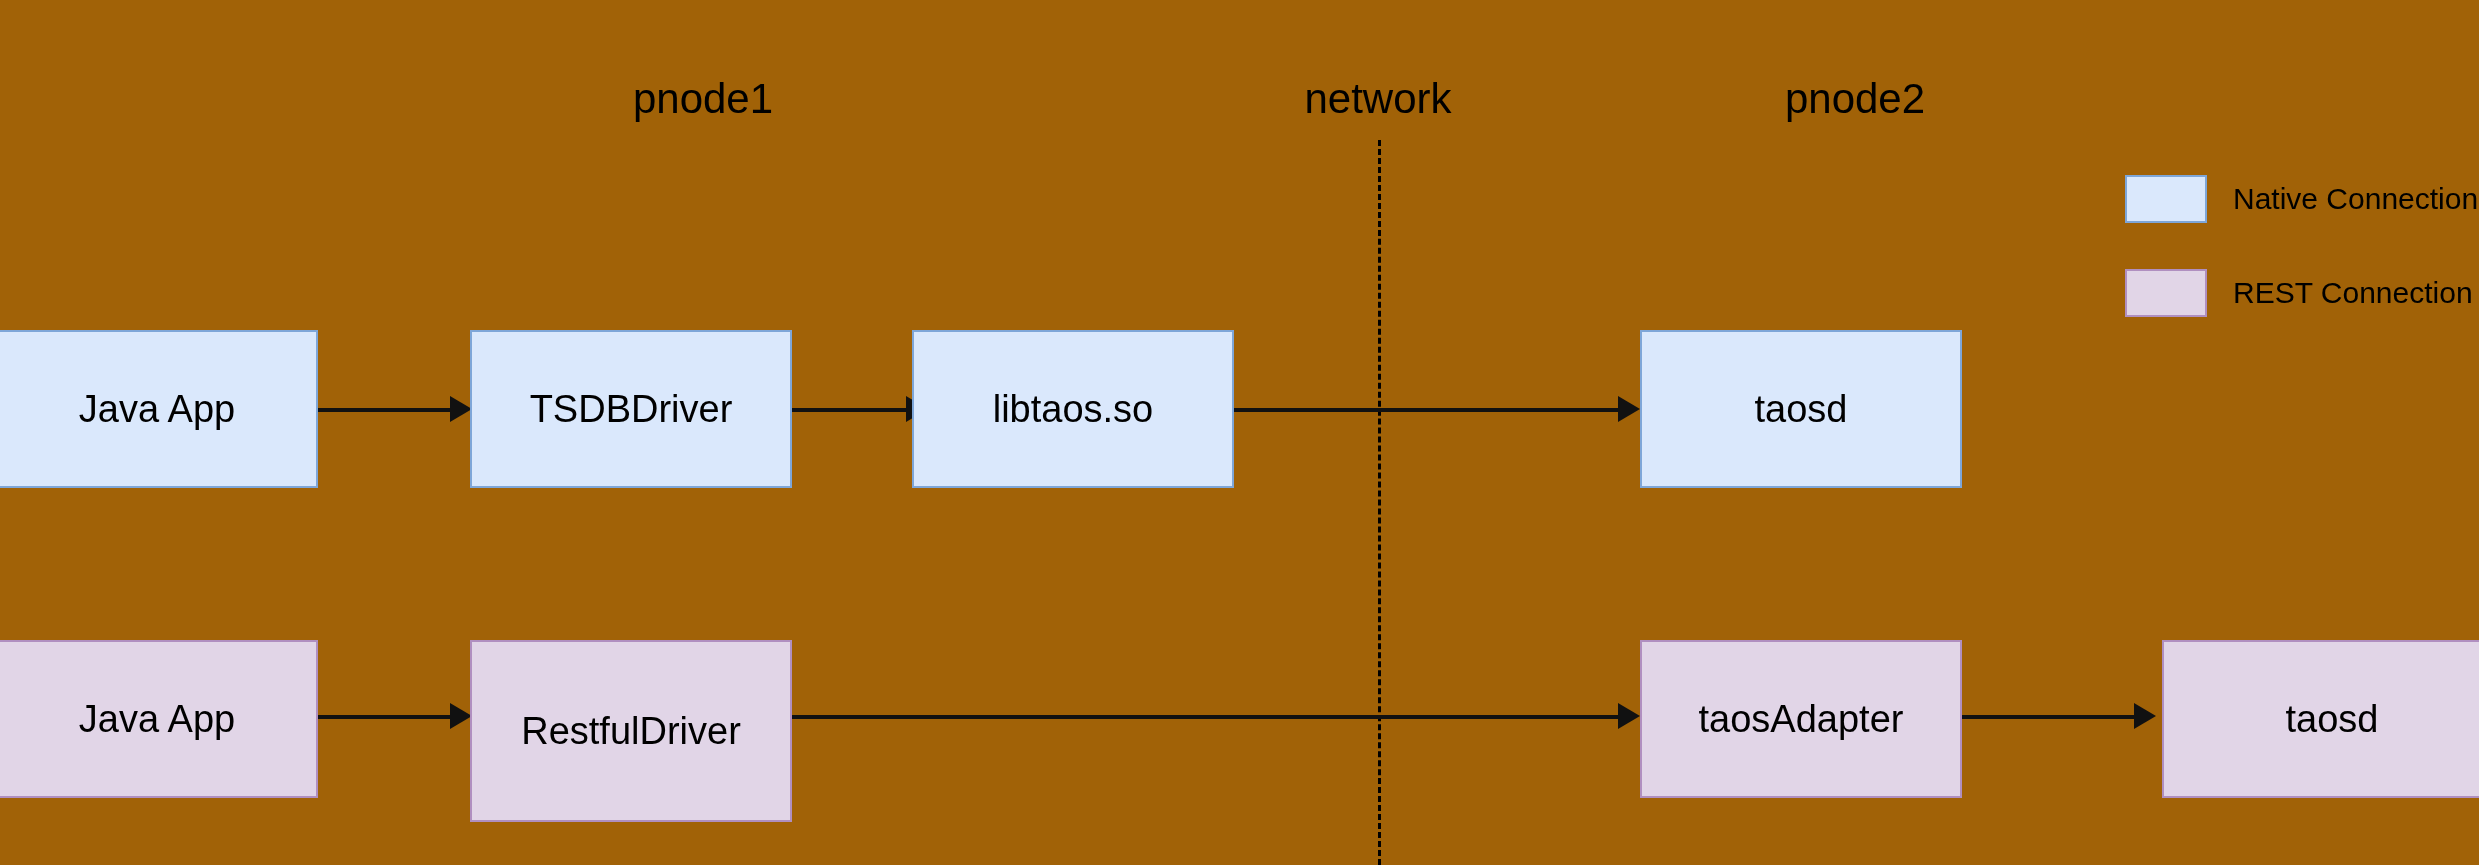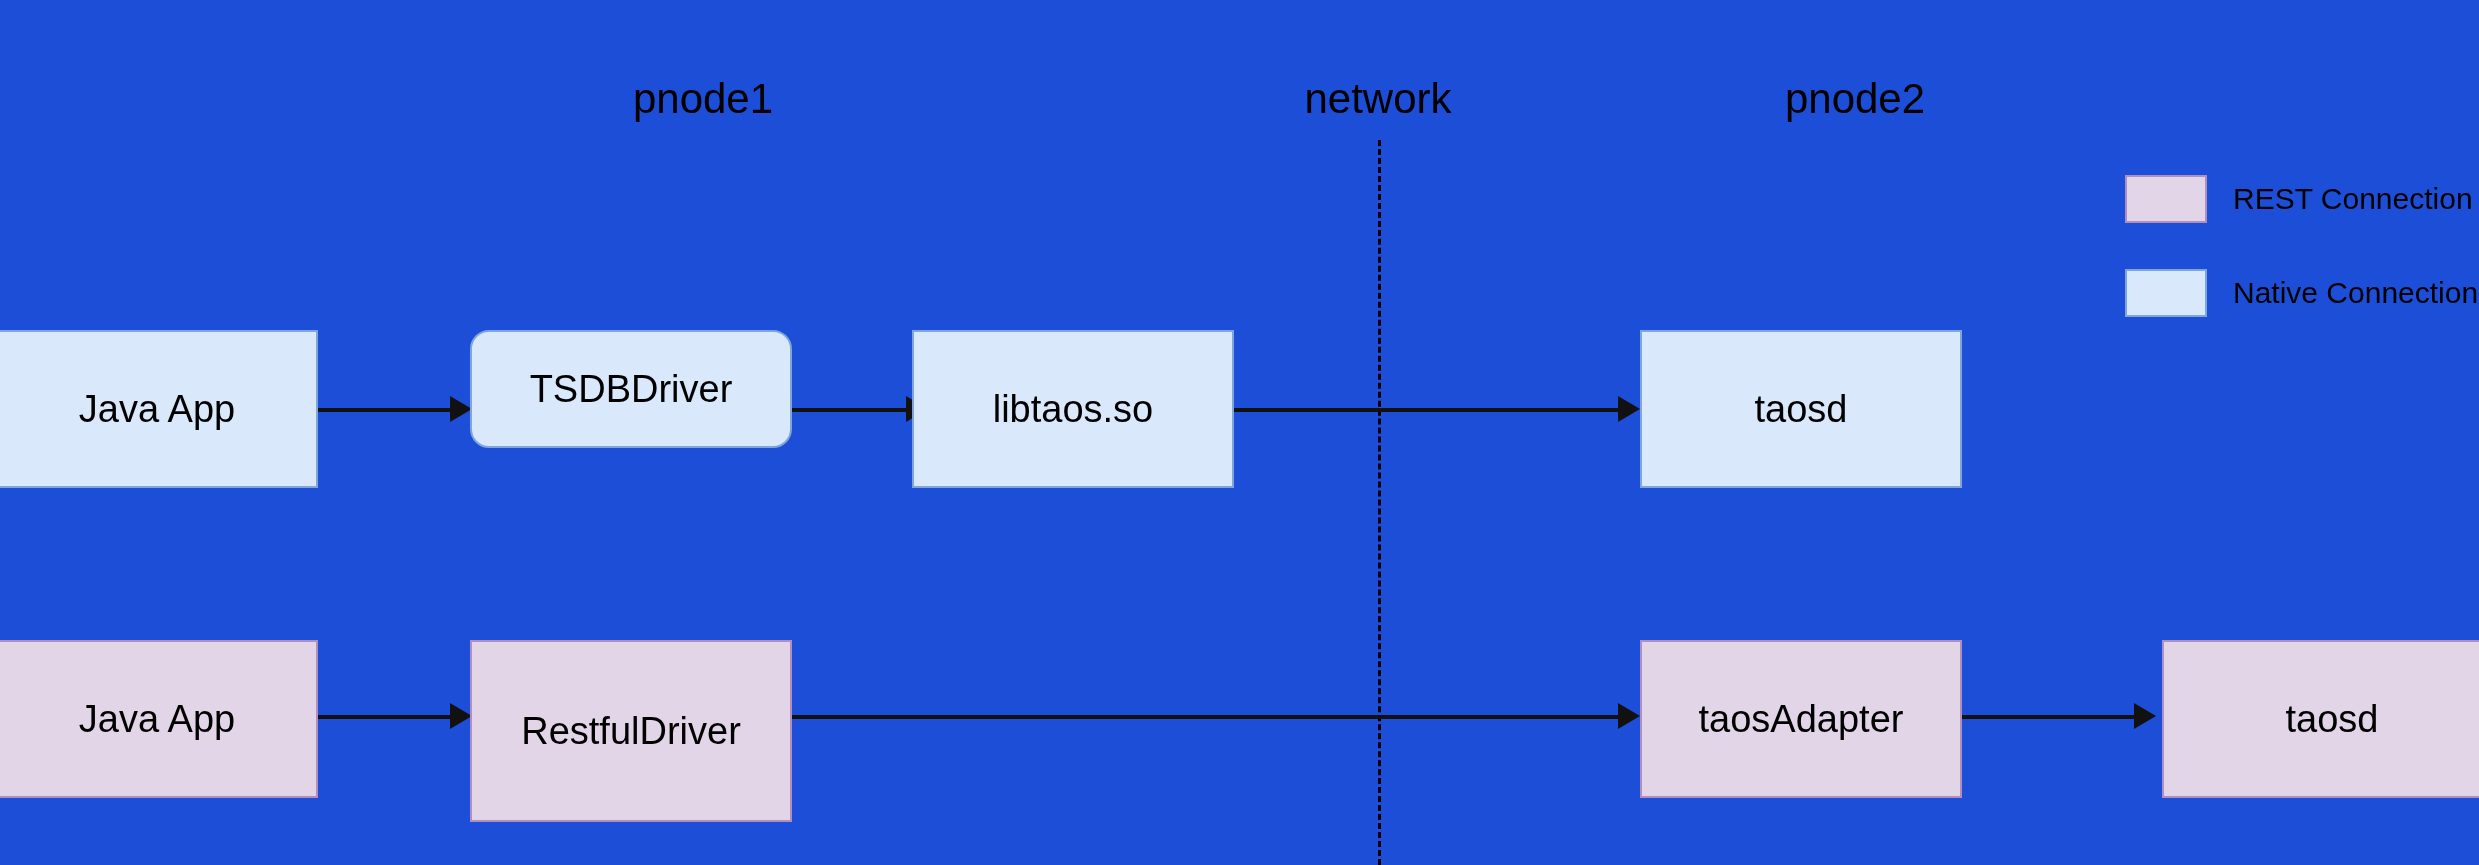--- a/index.html
+++ b/index.html
@@ -7,21 +7,21 @@
     padding: 0;
     background: #ffffff;
   }
   body {
     font-family: "Liberation Sans", sans-serif;
   }
   #canvas {
     position: relative;
     width: 2479px;
     height: 865px;
-    background: #1d4ed8;
+    background: #a16207;
     overflow: hidden;
   }
 
   
   .col-label {
     position: absolute;
     font-size: 42px;
     color: #000000;
     text-align: center;
     white-space: nowrap;
@@ -116,21 +116,21 @@
 
   <div class="network-divider" style="left:1378px; top:140px; height:725px;"></div>
 
   <div class="node native" style="left:-4px; top:330px; width:322px; height:158px;">
     <span>Java App</span>
   </div>
 
   <div class="edge" style="left:318px; top:408px; width:138px;"></div>
   <div class="arrowhead" style="left:450px; top:396px;"></div>
 
-  <div class="node native" style="left:470px; top:330px; width:322px; height:118px;border-radius:19px;">
+  <div class="node native" style="left:470px; top:330px; width:322px; height:158px;">
     <span>TSDBDriver</span>
   </div>
 
   <div class="edge" style="left:792px; top:408px; width:120px;"></div>
   <div class="arrowhead" style="left:906px; top:396px;"></div>
 
   <div class="node native" style="left:912px; top:330px; width:322px; height:158px;">
     <span>libtaos.so</span>
   </div>
 
@@ -162,24 +162,24 @@
   <div class="edge" style="left:1962px; top:715px; width:178px;"></div>
   <div class="arrowhead" style="left:2134px; top:703px;"></div>
 
   <div class="node rest" style="left:2162px; top:640px; width:340px; height:158px;">
     <span>taosd</span>
   </div>
 
   <div class="legend">
 
     <div class="legend-row">
-      <div class="legend-swatch rest"></div>
-      <div class="legend-text">REST Connection</div>
+      <div class="legend-swatch native"></div>
+      <div class="legend-text">Native Connection</div>
     </div>
 
     <div class="legend-row">
-      <div class="legend-swatch native"></div>
-      <div class="legend-text">Native Connection</div>
+      <div class="legend-swatch rest"></div>
+      <div class="legend-text">REST Connection</div>
     </div>
 
   </div>
 
 </div>
 
 </body></html>

